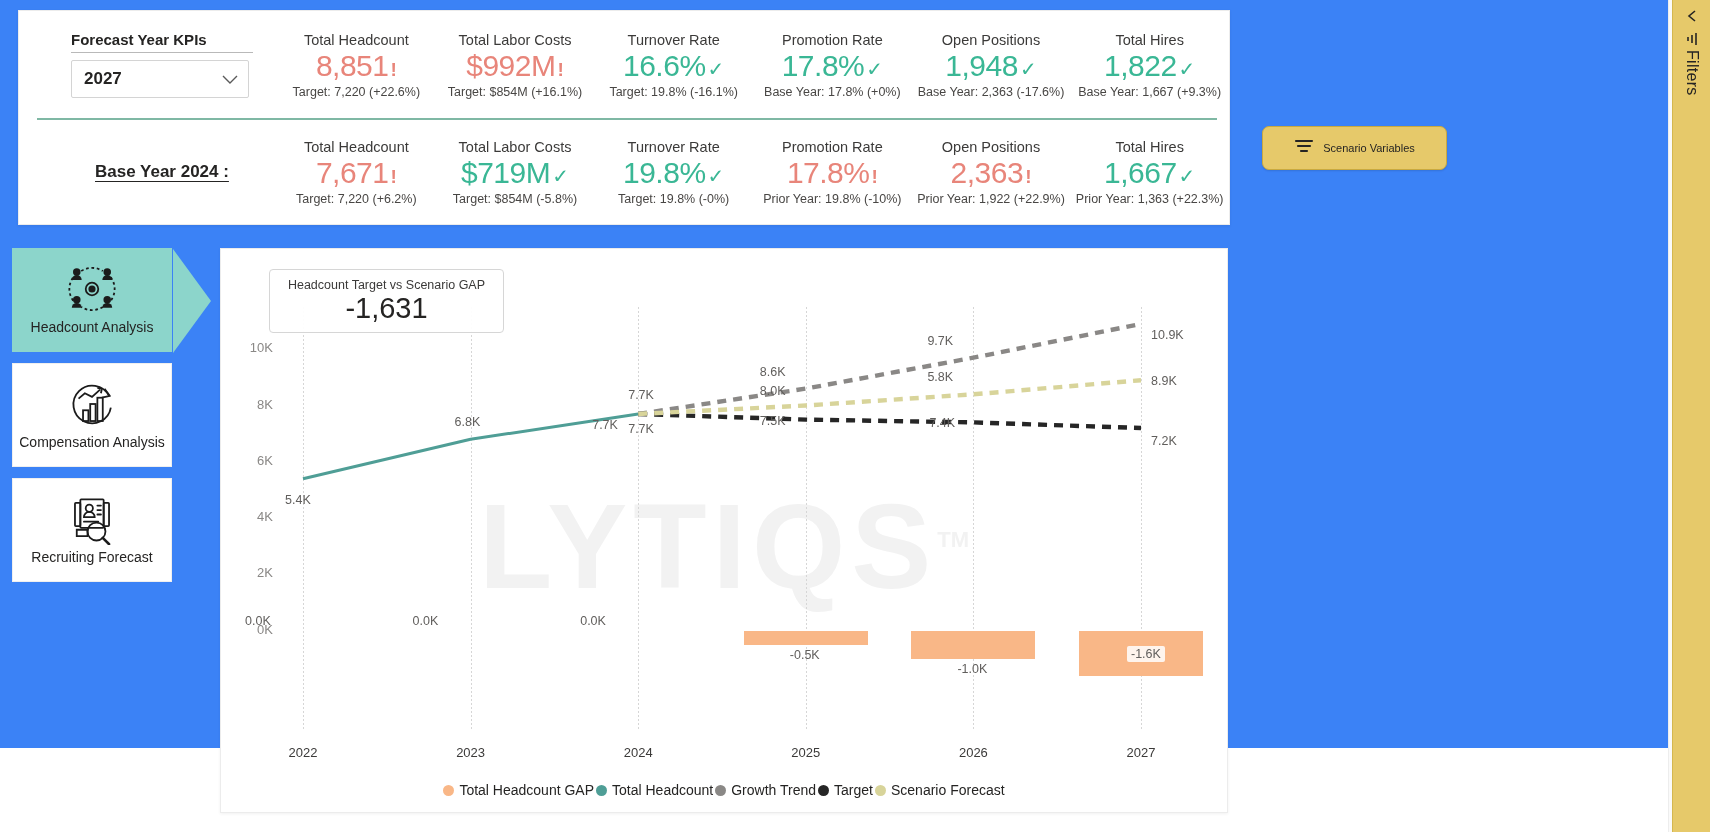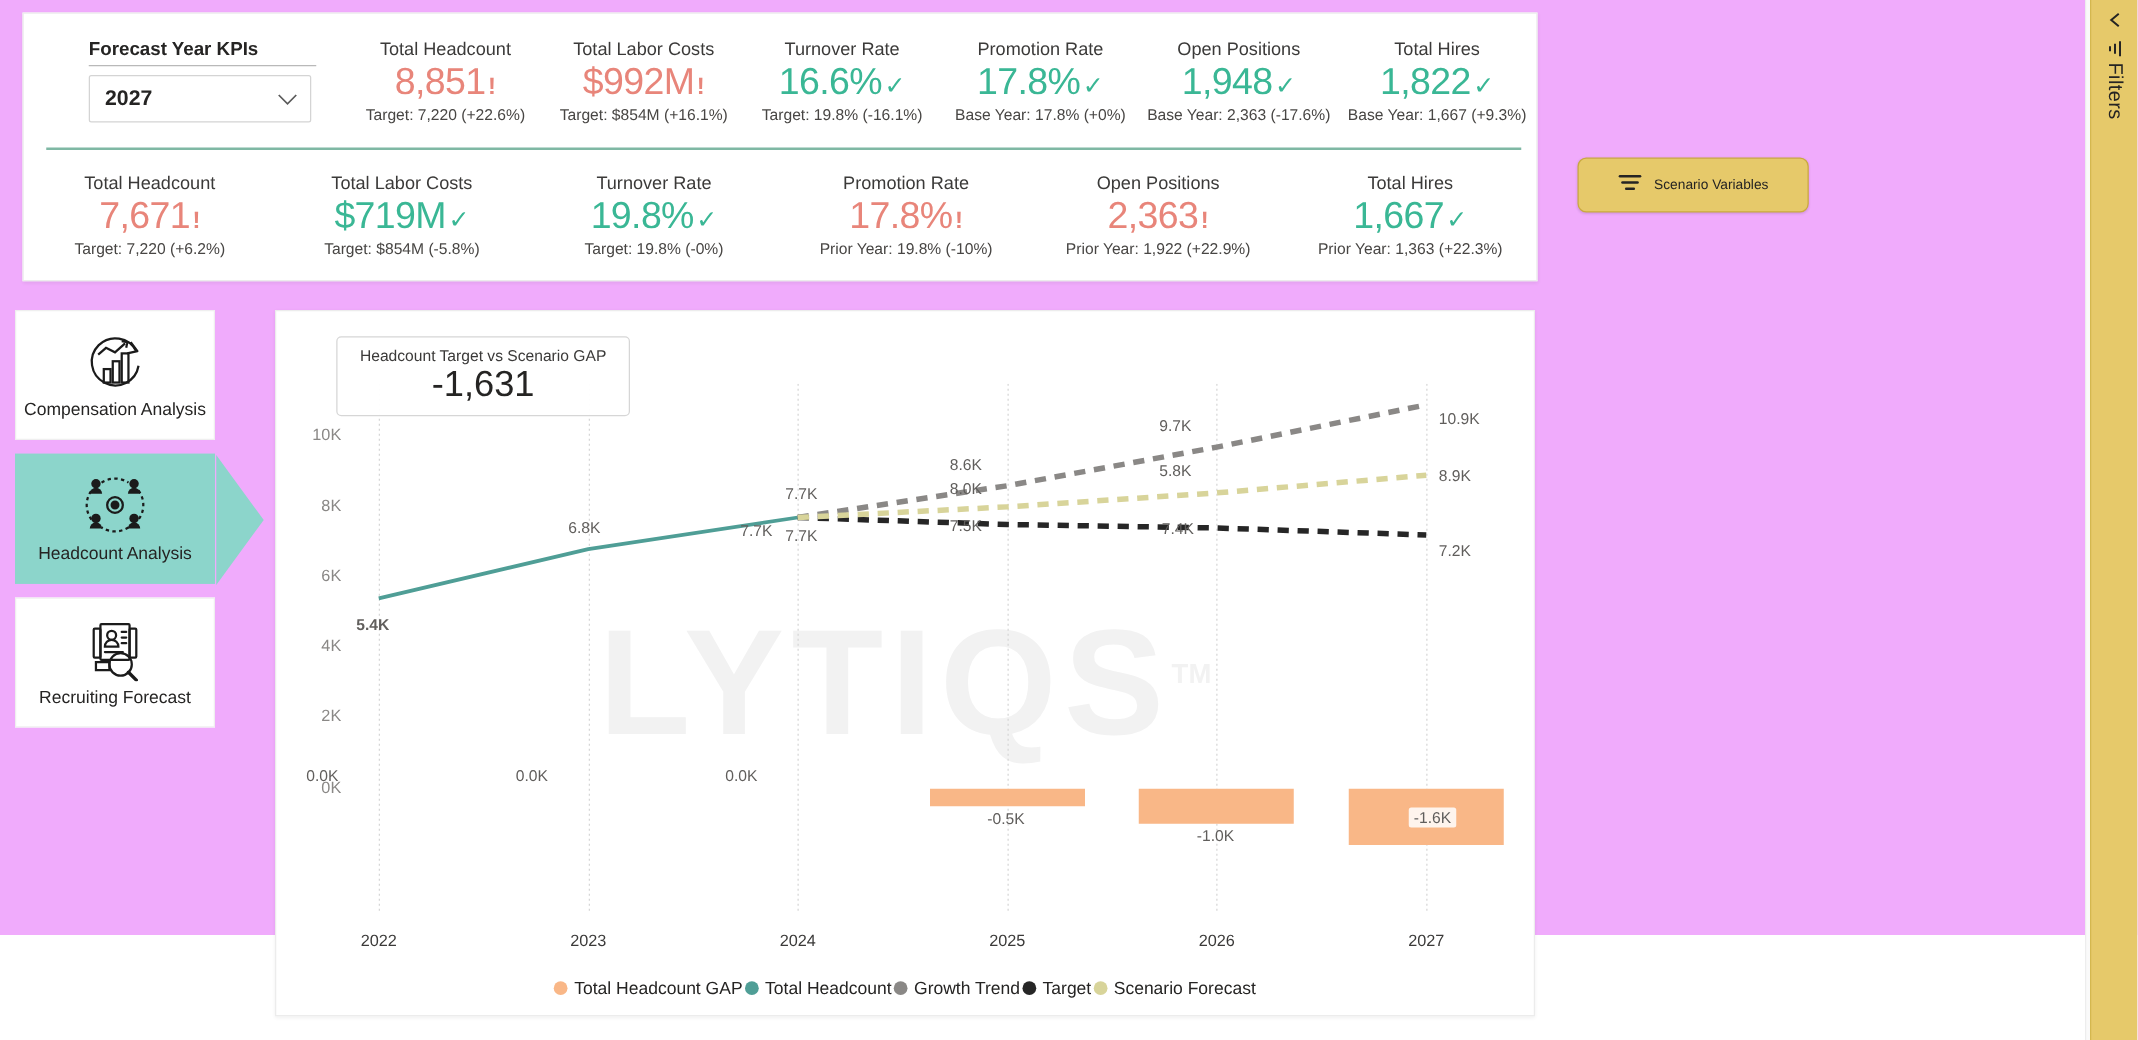--- a/index.html
+++ b/index.html
@@ -2,21 +2,21 @@
 <html><head>
 <meta charset="utf-8">
 <style>
   * { box-sizing: border-box; margin: 0; padding: 0; }
   html, body {
     width: 1710px; height: 832px;
     background: #ffffff;
     font-family: "Liberation Sans", sans-serif;
     overflow: hidden;
   }
-  #app { position: relative; width: 1710px; height: 748px; background: #f0abfc; }
+  #app { position: relative; width: 1710px; height: 748px; background: #3b82f6; }
 
   
   .kpi-panel {
     position: absolute; left: 18px; top: 10px;
     width: 1212px; height: 215px;
     background: #fff;
     border: 1px solid #ececec;
     box-shadow: 0 1px 3px rgba(0,0,0,.07);
   }
   .kpi-row { position: relative; height: 107px; display: flex; }
@@ -243,20 +243,23 @@
               <span class="kpi-ind good check">✓</span>
             </div>
             <div class="kpi-sub">Base Year: 1,667 (+9.3%)</div>
           </div>
         </div>
     </div>
 
     <div class="kpi-divider"></div>
 
     <div class="kpi-row">
+      <div class="kpi-left">
+        <div class="baseyear-label">Base Year 2024 :</div>
+      </div>
       <div class="kpi-cells" id="base-cells">
           <div class="kpi-cell">
             <div class="kpi-title">Total Headcount</div>
             <div class="kpi-value-row">
               <span class="kpi-value bad">7,671</span>
               <span class="kpi-ind bad">!</span>
             </div>
             <div class="kpi-sub">Target: 7,220 (+6.2%)</div>
           </div>
           <div class="kpi-cell">
@@ -297,34 +300,20 @@
               <span class="kpi-value good">1,667</span>
               <span class="kpi-ind good check">✓</span>
             </div>
             <div class="kpi-sub">Prior Year: 1,363 (+22.3%)</div>
           </div>
         </div>
     </div>
   </div>
 
   <div class="sidebar" id="sidebar">
-      <div class="nav-item">
-        <span class="nav-icon"><svg viewBox="0 0 60 58" width="54" height="52">
-            <g fill="none" stroke="#1b1b1b" stroke-width="2">
-              <path d="M49 20 A21 21 0 1 0 51 33"></path>
-              <path d="M44 12 L50 20 L41 22" stroke-linejoin="round"></path>
-              <rect x="20" y="36" width="6" height="12"></rect>
-              <rect x="28" y="29" width="6" height="19"></rect>
-              <rect x="36" y="22" width="6" height="26"></rect>
-              <path d="M15 23 L22 17 L30 21 L39 13"></path>
-              <path d="M36 11 L41 12 L40 17" stroke-linejoin="round"></path>
-            </g>
-          </svg></span>
-        <span class="nav-label">Compensation Analysis</span>
-      </div>
       <div class="nav-item active">
         <span class="nav-icon"><svg viewBox="0 0 60 58" width="54" height="52">
             <g fill="none" stroke="#1b1b1b" stroke-width="2">
               <path d="M18 9 A22 22 0 0 1 42 9" stroke-dasharray="3 3"></path>
               <path d="M51 16 A22 22 0 0 1 51 42" stroke-dasharray="3 3"></path>
               <path d="M42 49 A22 22 0 0 1 18 49" stroke-dasharray="3 3"></path>
               <path d="M9 42 A22 22 0 0 1 9 16" stroke-dasharray="3 3"></path>
               <circle cx="30" cy="29" r="7"></circle>
               <circle cx="30" cy="29" r="3" fill="#1b1b1b"></circle>
             </g>
@@ -341,20 +330,34 @@
                 <circle cx="13" cy="41" r="4.2"></circle>
                 <path d="M7.5 50a5.5 5.5 0 0 1 11 0z"></path>
               </g>
               <g>
                 <circle cx="47" cy="41" r="4.2"></circle>
                 <path d="M41.5 50a5.5 5.5 0 0 1 11 0z"></path>
               </g>
             </g>
           </svg></span>
         <span class="nav-label">Headcount Analysis</span>
+      </div>
+      <div class="nav-item">
+        <span class="nav-icon"><svg viewBox="0 0 60 58" width="54" height="52">
+            <g fill="none" stroke="#1b1b1b" stroke-width="2">
+              <path d="M49 20 A21 21 0 1 0 51 33"></path>
+              <path d="M44 12 L50 20 L41 22" stroke-linejoin="round"></path>
+              <rect x="20" y="36" width="6" height="12"></rect>
+              <rect x="28" y="29" width="6" height="19"></rect>
+              <rect x="36" y="22" width="6" height="26"></rect>
+              <path d="M15 23 L22 17 L30 21 L39 13"></path>
+              <path d="M36 11 L41 12 L40 17" stroke-linejoin="round"></path>
+            </g>
+          </svg></span>
+        <span class="nav-label">Compensation Analysis</span>
       </div>
       <div class="nav-item">
         <span class="nav-icon"><svg viewBox="0 0 60 58" width="54" height="52">
             <g fill="none" stroke="#1b1b1b" stroke-width="2">
               <rect x="17" y="7" width="26" height="32" rx="1"></rect>
               <rect x="11" y="11" width="6" height="26" rx="1"></rect>
               <rect x="43" y="11" width="6" height="26" rx="1"></rect>
               <circle cx="27" cy="17" r="4"></circle>
               <path d="M21 27a6 6 0 0 1 12 0z"></path>
               <path d="M36 14h4 M36 19h4 M36 24h4 M21 32h16" stroke-linecap="round"></path>
@@ -405,21 +408,21 @@
         <div class="dlabel" style="left: 359.2px; top: 364.704px;">0.0K</div>
         <div class="dlabel" style="left: 568.8px; top: 398.778px;">-0.5K</div>
         <div class="dlabel" style="left: 736.4px; top: 412.852px;">-1.0K</div>
         <div class="barlabel-box" style="left: 906px; top: 396.741px;">-1.6K</div>
         <svg width="1008" height="565" style="position: absolute; left: 0px; top: 0px; z-index: 3; pointer-events: none;">
           <path d="M 82.0 229.7 L 249.6 190.3 L 417.2 165.0" fill="none" stroke="#4f9e96" stroke-linecap="butt" stroke-width="3" stroke-linejoin="round"></path>
           <path d="M 417.2 165.0 L 584.8 139.6 L 752.4 108.7 L 920.0 74.9" fill="none" stroke="#8a8886" stroke-linecap="butt" stroke-width="4.4" stroke-dasharray="9 7"></path>
           <path d="M 417.2 165.0 L 584.8 170.6 L 752.4 173.4 L 920.0 179.0" fill="none" stroke="#262626" stroke-linecap="butt" stroke-width="4.4" stroke-dasharray="9 7"></path>
           <path d="M 417.2 165.0 L 584.8 156.5 L 752.4 145.3 L 920.0 131.2" fill="none" stroke="#d8d49a" stroke-linecap="butt" stroke-width="4.4" stroke-dasharray="9 7"></path>
         </svg>
-        <div class="dlabel" style="left: 64px; top: 243.704px; font-weight: bold;">5.4K</div>
+        <div class="dlabel" style="left: 64px; top: 243.704px;">5.4K</div>
         <div class="dlabel" style="left: 233.6px; top: 166.296px;">6.8K</div>
         <div class="dlabel" style="left: 407.2px; top: 172.963px;">7.7K</div>
         <div class="dlabel" style="left: 538.8px; top: 115.63px;">8.6K</div>
         <div class="dlabel" style="left: 706.4px; top: 84.6667px;">9.7K</div>
         <div class="dlabel" style="left: 930px; top: 78.8889px;">10.9K</div>
         <div class="dlabel" style="left: 407.2px; top: 138.963px;">7.7K</div>
         <div class="dlabel" style="left: 538.8px; top: 164.593px;">7.5K</div>
         <div class="dlabel" style="left: 708.4px; top: 167.407px;">7.4K</div>
         <div class="dlabel" style="left: 930px; top: 185.037px;">7.2K</div>
         <div class="dlabel" style="left: 371.2px; top: 168.963px;">7.7K</div>

